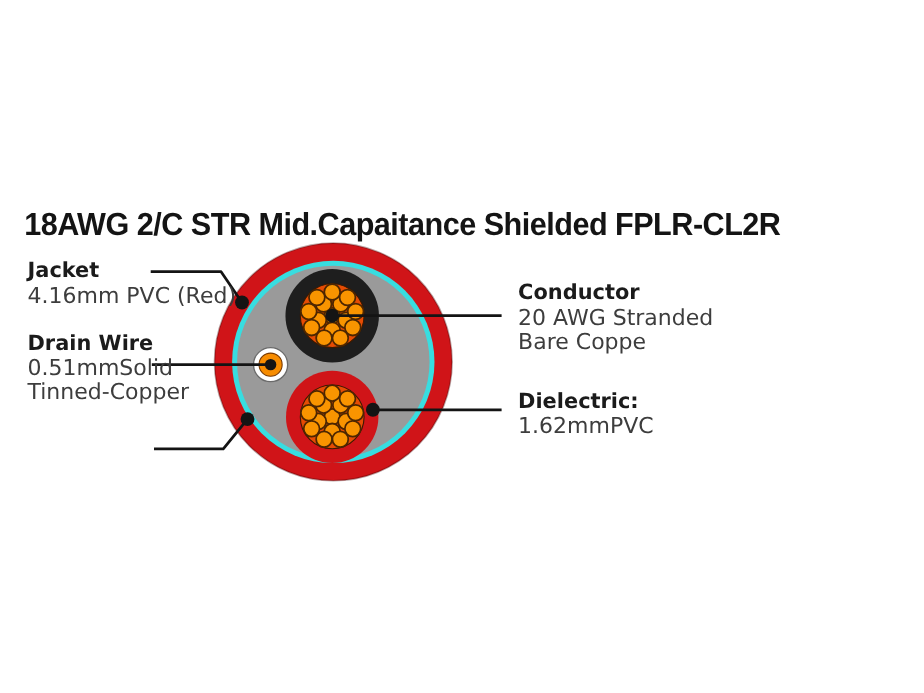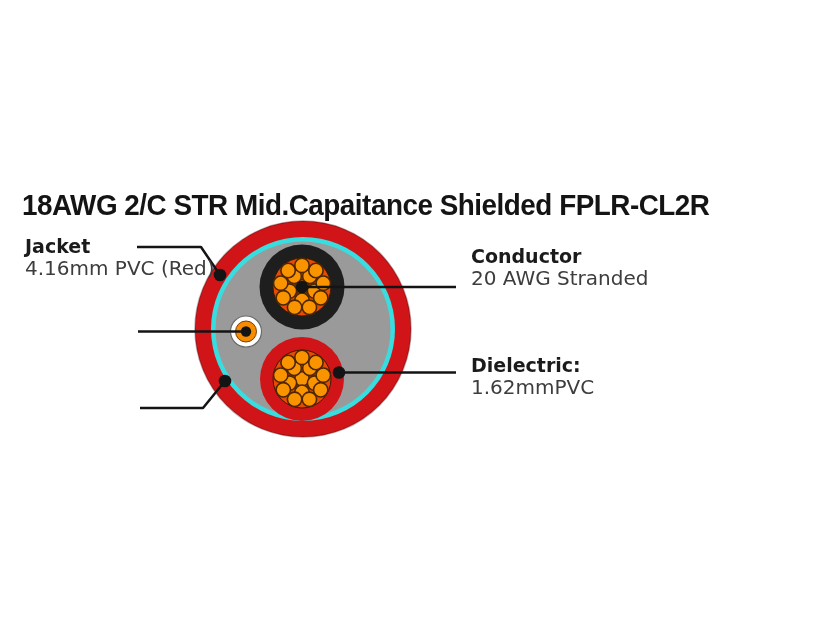--- a/index.html
+++ b/index.html
@@ -20,21 +20,21 @@
   .label{position:absolute;white-space:nowrap;}
   .label-title{
     font-size:19px;font-weight:700;color:#1b1b1b;line-height:21px;
   }
   .label-line{
     font-size:20px;font-weight:400;color:#3d3d3d;line-height:22px;
   }
   .label-jacket{left:25px;top:236px;}
   .label-drain{left:25px;top:302px;}
   .label-shield{left:25px;top:398px;}
-  .label-conductor{left:471px;top:246px;}
+  .label-conductor{left:471px;top:256px;}
   .label-dielectric{left:471px;top:355px;}
 </style>
 </head>
 <body>
 
 <main class="canvas">
 
   <h1 class="title">18AWG 2/C STR Mid.Capaitance Shielded FPLR-CL2R</h1>
 
   <svg class="diagram-svg" width="840" height="630" viewBox="0 0 840 630">
@@ -105,25 +105,31 @@
     <circle cx="225" cy="381" r="6.3" fill="#141414"></circle>
     <circle cx="302" cy="287" r="6.3" fill="#141414"></circle>
     <circle cx="339" cy="372.5" r="6.3" fill="#141414"></circle>
   </svg>
 
   <div class="label label-jacket">
     <div class="label-title">Jacket</div>
     <div class="label-line">4.16mm PVC (Red)</div>
   </div>
 
+  <div class="label label-drain">
+    <div class="label-title">Drain Wire</div>
+    <div class="label-line">0.51mmSolid</div>
+    <div class="label-line">Tinned-Copper</div>
+  </div>
 
 
   <div class="label label-conductor">
     <div class="label-title">Conductor</div>
     <div class="label-line">20 AWG Stranded</div>
+    <div class="label-line">Bare Coppe</div>
   </div>
 
   <div class="label label-dielectric">
     <div class="label-title">Dielectric:</div>
     <div class="label-line">1.62mmPVC</div>
   </div>
 
 </main>
 
 </body></html>

